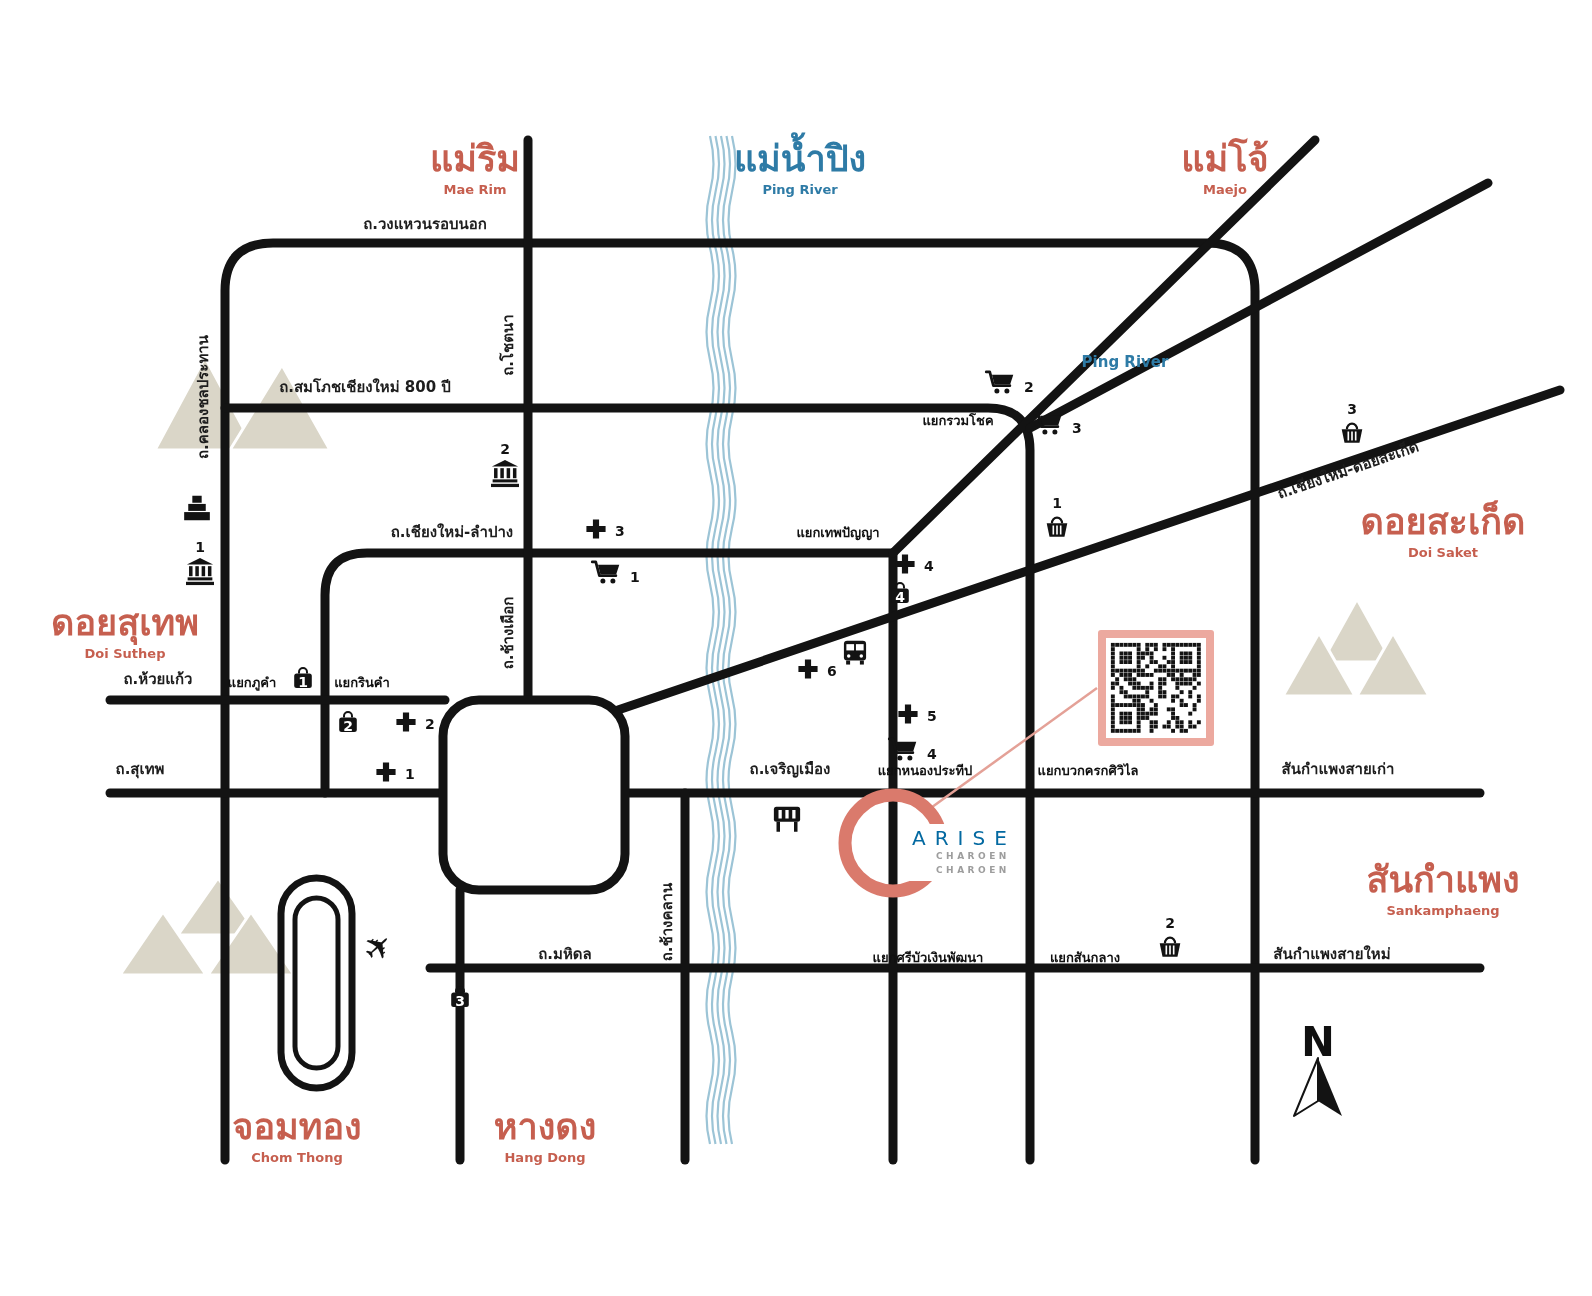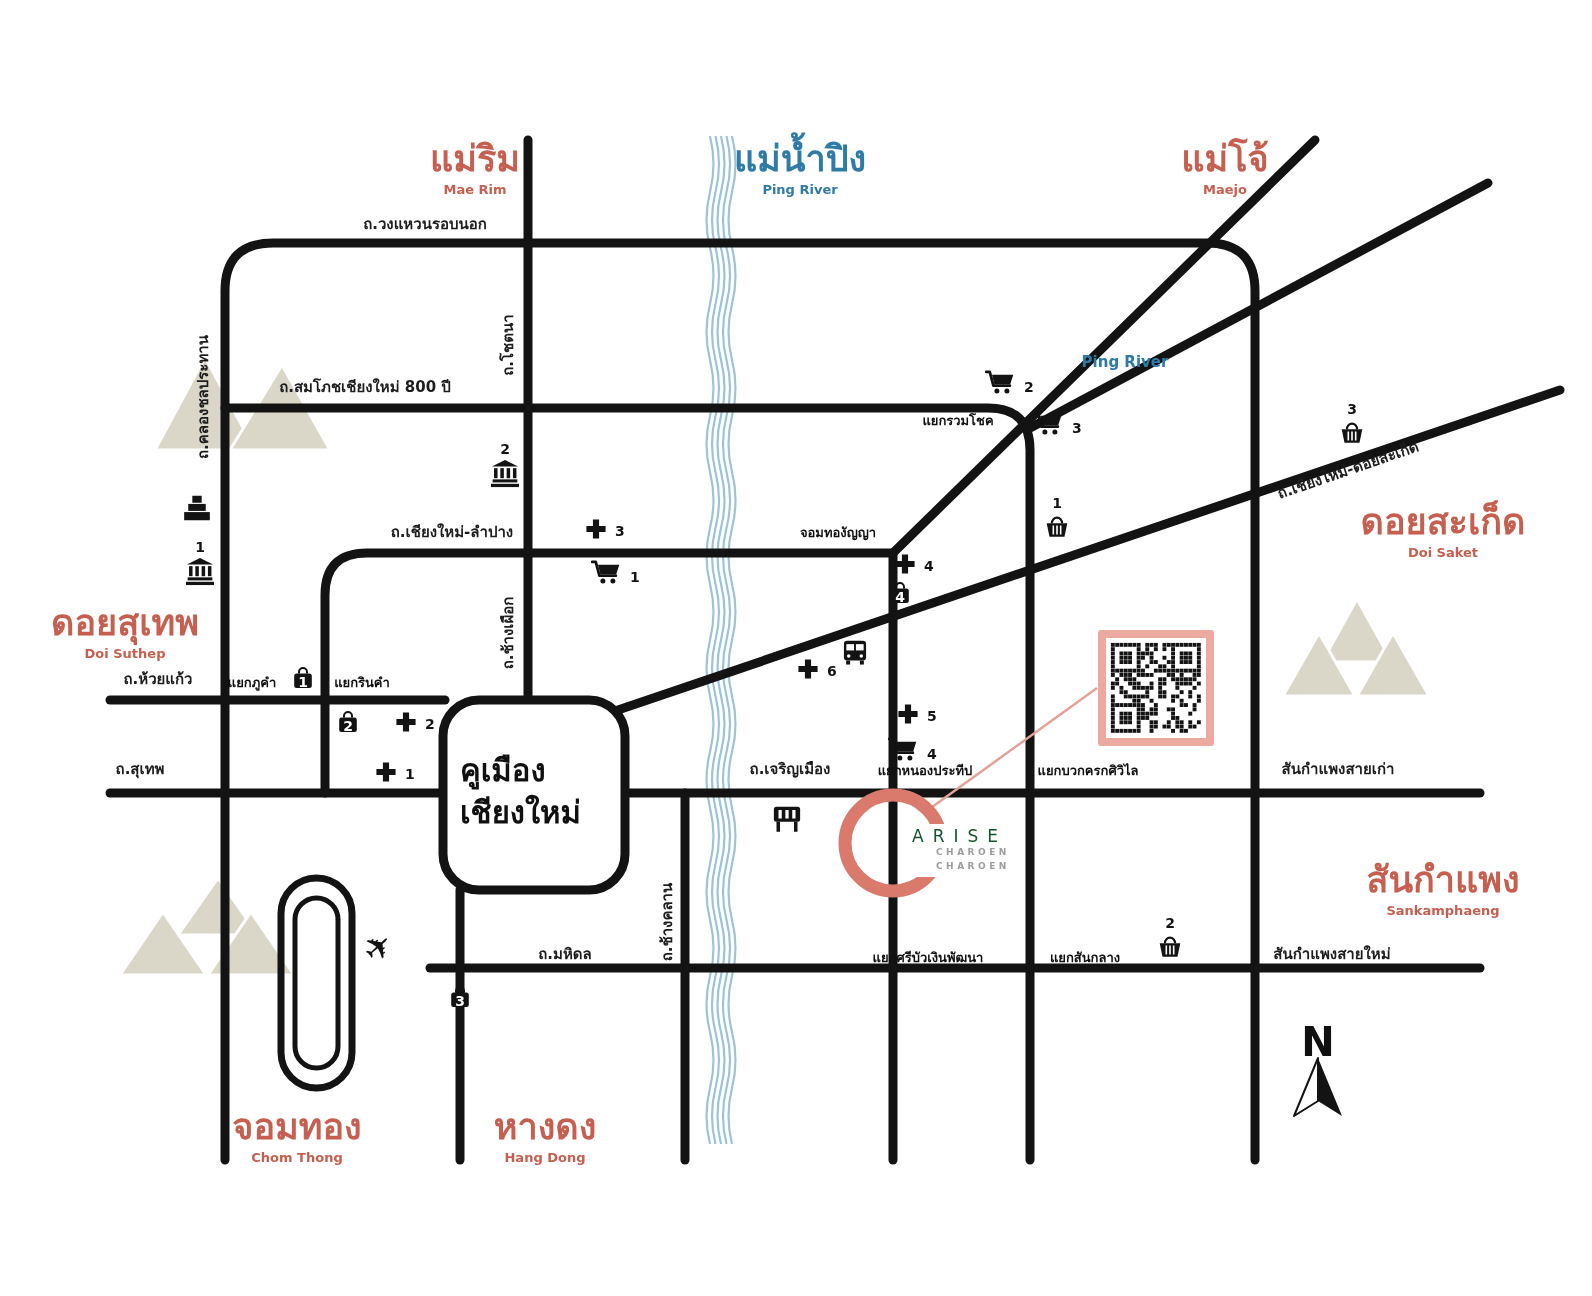--- a/index.html
+++ b/index.html
@@ -14,21 +14,21 @@
   .area-label{text-align:center;}
   .area-thai{font-size:36px;font-weight:700;line-height:1.05;}
   .area-eng{font-size:13px;font-weight:700;margin-top:4px;}
   .coral{color:#C65F4F;}
   .blue{color:#2E7BA6;}
   .road-label{font-size:15px;font-weight:600;color:#1d1d1d;}
   .junction-label{font-size:13px;font-weight:700;color:#101010;}
   .blue-label{color:#2E7BA6;font-weight:700;}
   .moat-label{font-size:31px;font-weight:700;color:#101010;line-height:1.35;}
   .arise-logo{background:#ffffff;padding:2px 8px 4px 2px;}
-  .arise-name{font-size:17px;letter-spacing:9px;color:#14532d;font-weight:400;}
+  .arise-name{font-size:20px;letter-spacing:9px;color:#0369a1;font-weight:400;}
   .arise-sub{font-size:9px;letter-spacing:3.5px;color:#9d9d9d;line-height:1.5;margin-left:24px;font-weight:600;}
   .compass-n{font-size:40px;font-weight:700;color:#101010;}
   .poi-num{font-size:14px;font-weight:700;}
 </style>
 </head>
 <body>
 
 <div id="canvas">
 
 <svg id="map-svg" width="1592" height="1296" viewBox="0 0 1592 1296">
@@ -423,24 +423,20 @@
         <text x="378" y="959" text-anchor="middle" font-size="34" fill="#131313" transform="rotate(-42 378 947)">✈</text>
       </g>
 
   <g>
     <path d="M1318 1058 L1342 1116 L1318 1101 Z" fill="#131313"></path>
     <path d="M1318 1058 L1294 1116 L1318 1101 Z" fill="#ffffff" stroke="#131313" stroke-width="2" stroke-linejoin="round"></path>
   </g>
 </svg>
 
 <div id="labels-layer">
-  <div class="moat-label" style="left:460px;top:750px;">
-    <div>คูเมือง</div>
-    <div>เชียงใหม่</div>
-  </div>
 
   <div class="arise-logo" style="left:910px;top:824px;">
     <div class="arise-name">ARISE</div>
     <div class="arise-sub">CHAROEN</div>
     <div class="arise-sub">CHAROEN</div>
   </div>
 
   <div class="compass-n" style="left:1318px;top:1042px;transform:translate(-50%,-50%);">N</div>
 <div class="area-label coral" style="left: 475px; top: 168px; transform: translate(-50%, -50%);">
         <div class="area-thai">แม่ริม</div>
@@ -484,21 +480,21 @@
       <div class="road-label" style="left: 140px; top: 769px; transform: translate(-50%, -50%);">ถ.สุเทพ</div>
       <div class="road-label" style="left: 790px; top: 769px; transform: translate(-50%, -50%);">ถ.เจริญเมือง</div>
       <div class="road-label" style="left: 667px; top: 922px; transform: translate(-50%, -50%) rotate(-90deg);">ถ.ช้างคลาน</div>
       <div class="road-label" style="left: 565px; top: 954px; transform: translate(-50%, -50%);">ถ.มหิดล</div>
       <div class="road-label" style="left: 1348px; top: 470px; transform: translate(-50%, -50%) rotate(-19deg);">ถ.เชียงใหม่-ดอยสะเก็ด</div>
       <div class="road-label" style="left: 1338px; top: 769px; transform: translate(-50%, -50%);">สันกำแพงสายเก่า</div>
       <div class="road-label" style="left: 1332px; top: 954px; transform: translate(-50%, -50%);">สันกำแพงสายใหม่</div>
       <div class="road-label blue-label" style="left: 1125px; top: 362px; transform: translate(-50%, -50%);">Ping River</div>
       <div class="junction-label" style="left: 252px; top: 682px; transform: translate(-50%, -50%);">แยกภูคำ</div>
       <div class="junction-label" style="left: 362px; top: 682px; transform: translate(-50%, -50%);">แยกรินคำ</div>
-      <div class="junction-label" style="left: 838px; top: 532px; transform: translate(-50%, -50%);">จอมทองัญญา</div>
+      <div class="junction-label" style="left: 838px; top: 532px; transform: translate(-50%, -50%);">แยกเทพปัญญา</div>
       <div class="junction-label" style="left: 958px; top: 420px; transform: translate(-50%, -50%);">แยกรวมโชค</div>
       <div class="junction-label" style="left: 925px; top: 770px; transform: translate(-50%, -50%);">แยกหนองประทีป</div>
       <div class="junction-label" style="left: 1088px; top: 770px; transform: translate(-50%, -50%);">แยกบวกครกศิวิไล</div>
       <div class="junction-label" style="left: 928px; top: 957px; transform: translate(-50%, -50%);">แยกศรีบัวเงินพัฒนา</div>
       <div class="junction-label" style="left: 1085px; top: 957px; transform: translate(-50%, -50%);">แยกสันกลาง</div>
     </div>
 
 </div>
 
 </body></html>

